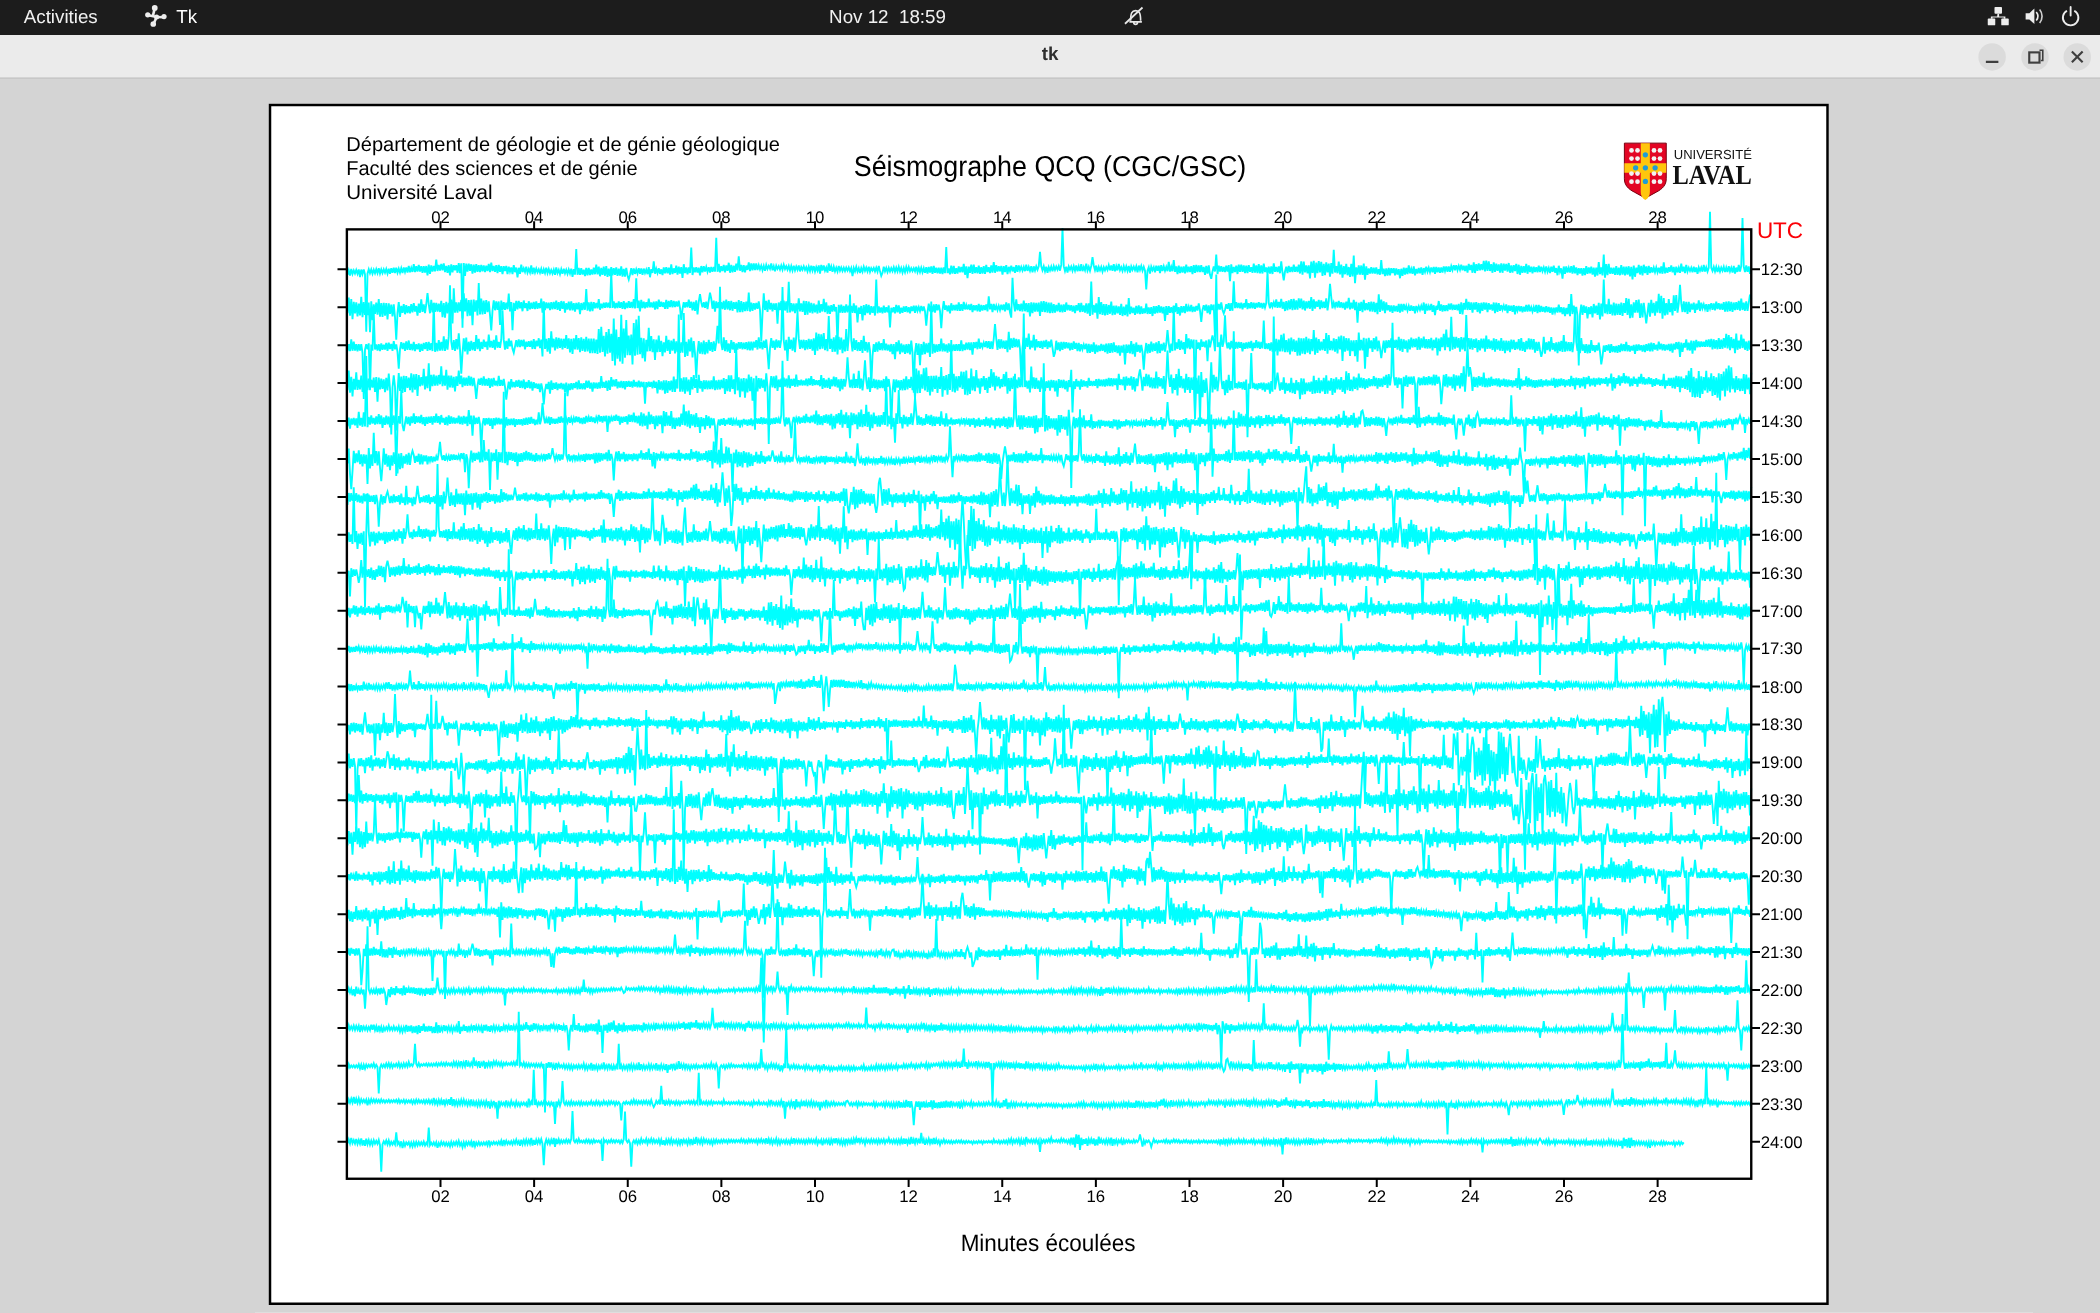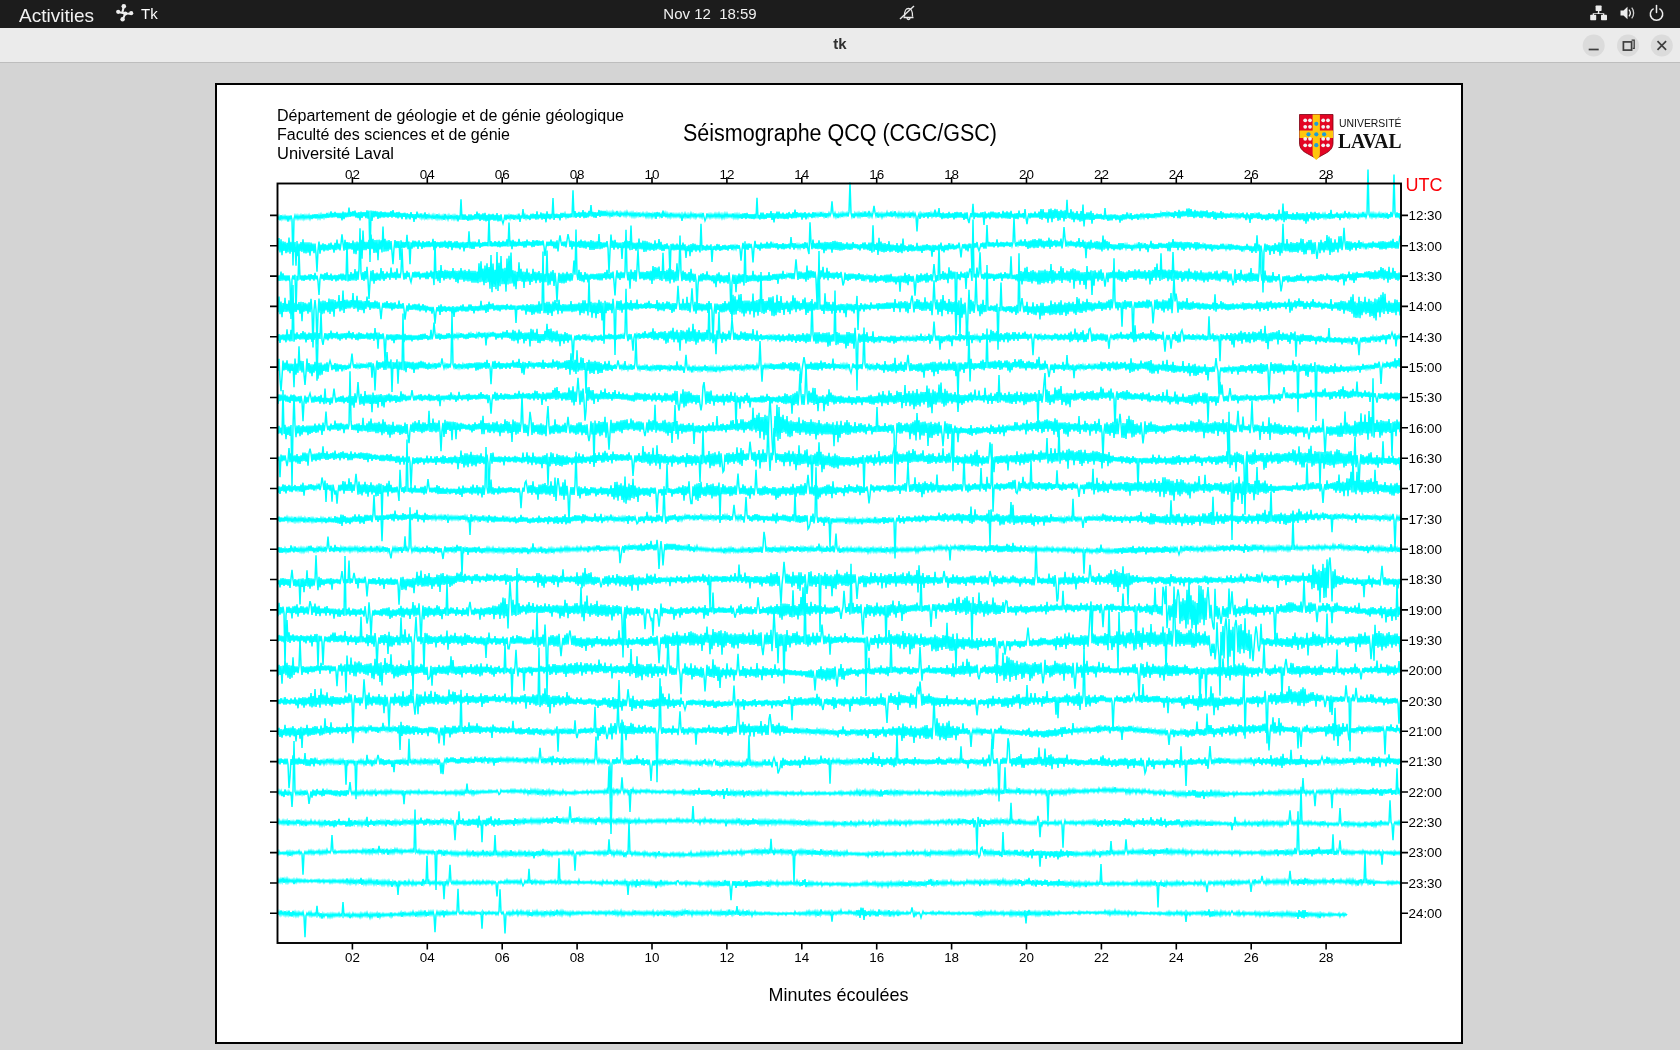--- a/index.html
+++ b/index.html
@@ -1,15 +1,15 @@
 <!DOCTYPE html>
 <html><head><meta charset="utf-8"><style>
 html,body{margin:0;padding:0;width:1680px;height:1050px;overflow:hidden;background:#d4d4d4;font-family:"Liberation Sans",sans-serif;}
 #topbar{position:absolute;left:0;top:0;width:1680px;height:28px;background:#1c1c1c;color:#f1f1f1;}
-#topbar .act{position:absolute;left:19px;top:5px;font-size:19px;}
+#topbar .act{position:absolute;left:19px;top:5px;font-size:15px;}
 #topbar .tk{position:absolute;left:141px;top:5px;font-size:15px;color:#fff;}
 #topbar .clock{position:absolute;left:0;top:5px;width:1420px;text-align:center;font-size:15px;}
 #titlebar{position:absolute;left:0;top:28px;width:1680px;height:34px;background:#ebebeb;border-bottom:1px solid #bdbdbd;}
 #titlebar .t{position:absolute;left:0;top:7px;width:1680px;text-align:center;font-size:15px;font-weight:bold;color:#2f2f2f;}
 #panel{position:absolute;left:215px;top:83px;width:1244px;height:957px;background:#fff;border:2px solid #000;}
 </style></head><body>
 <div id="topbar">
     <span class="act">Activities</span>
     <span class="tk">Tk</span>
     <div class="clock">Nov&nbsp;12&nbsp;&nbsp;18:59</div>

